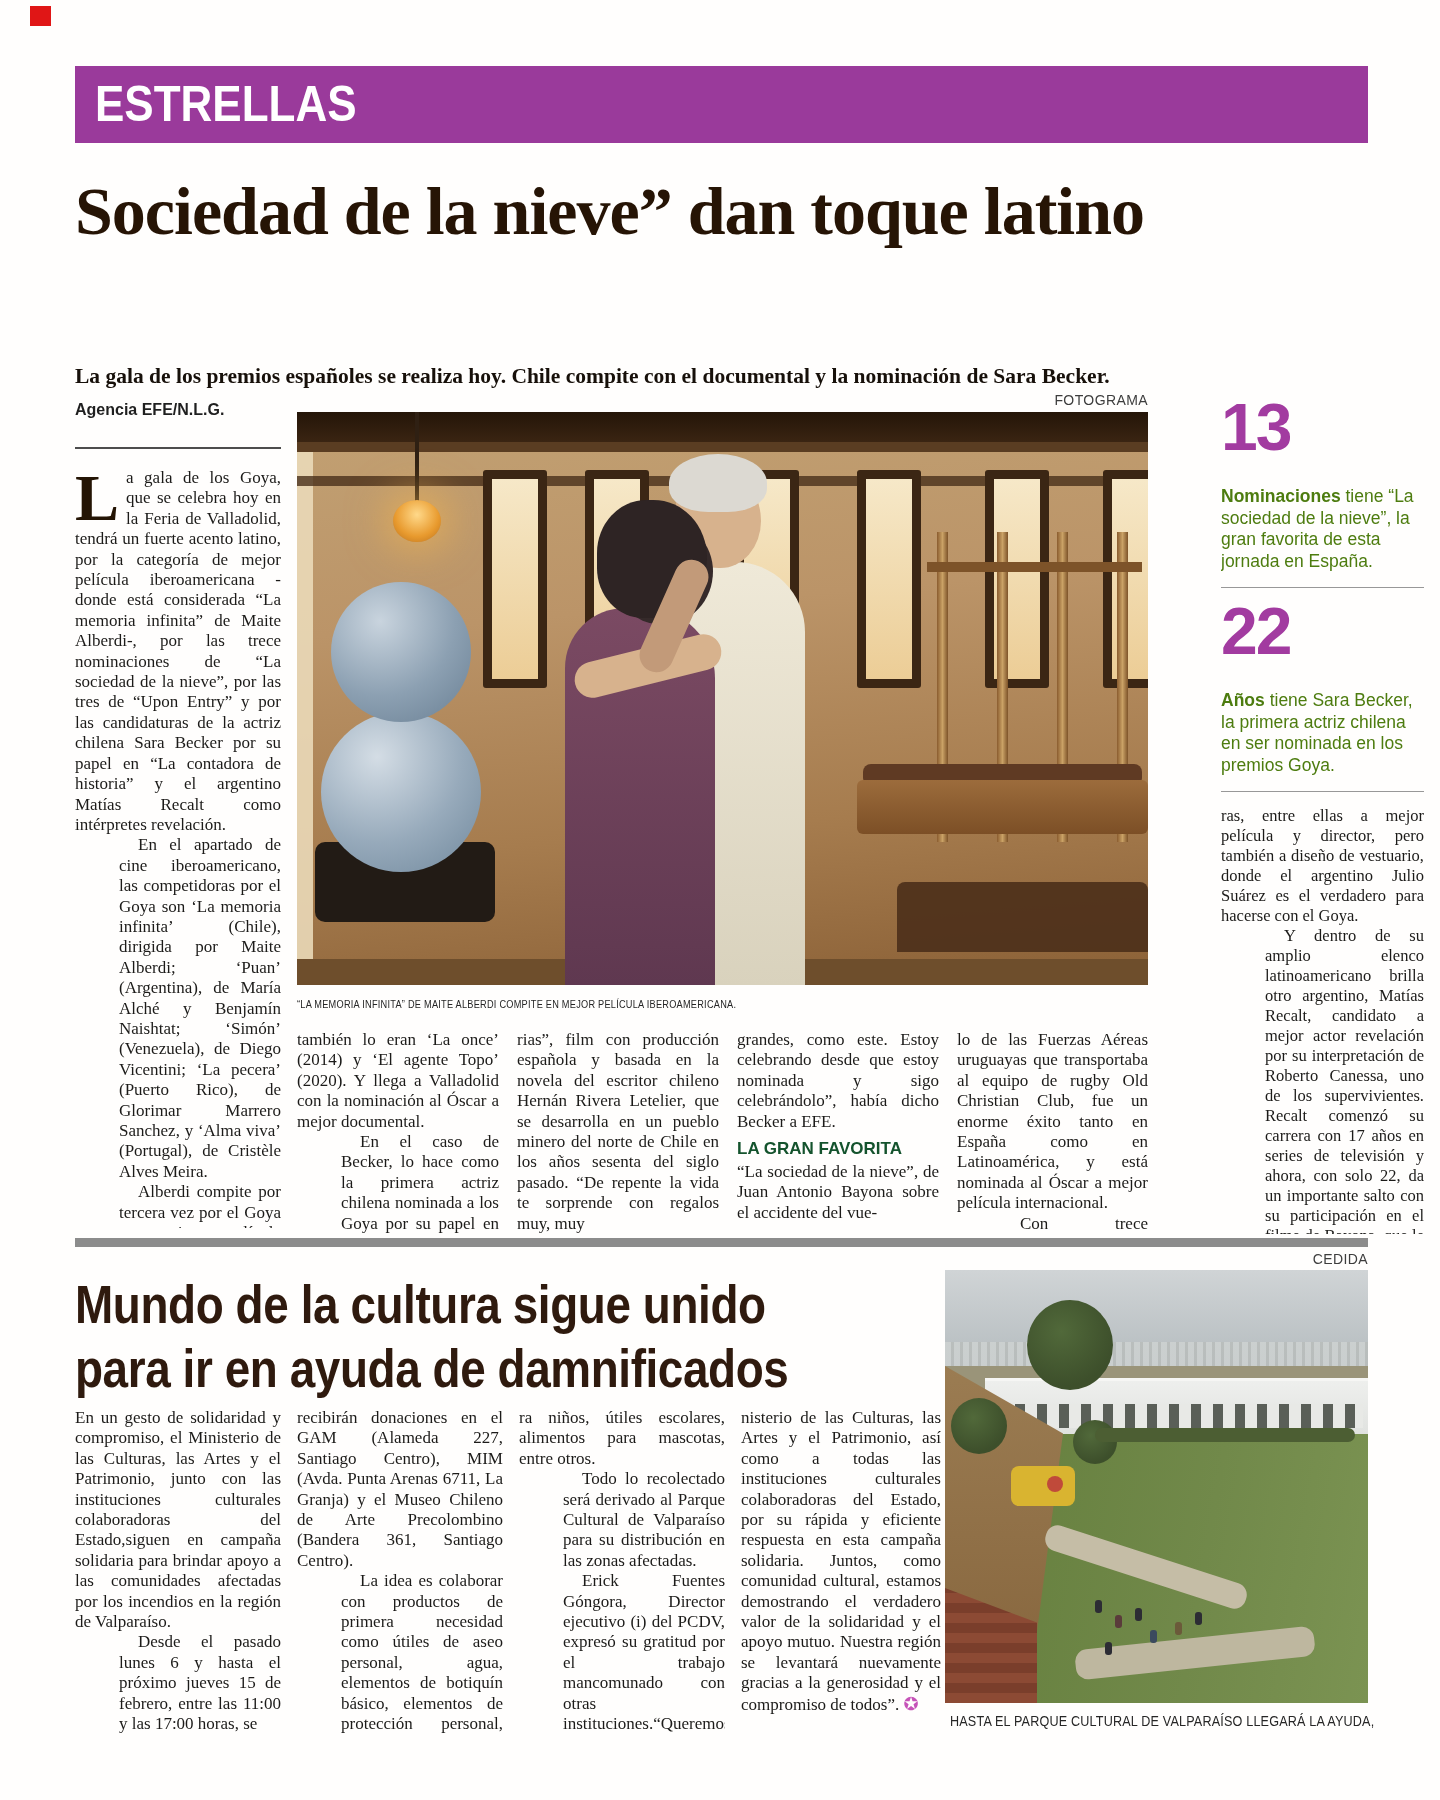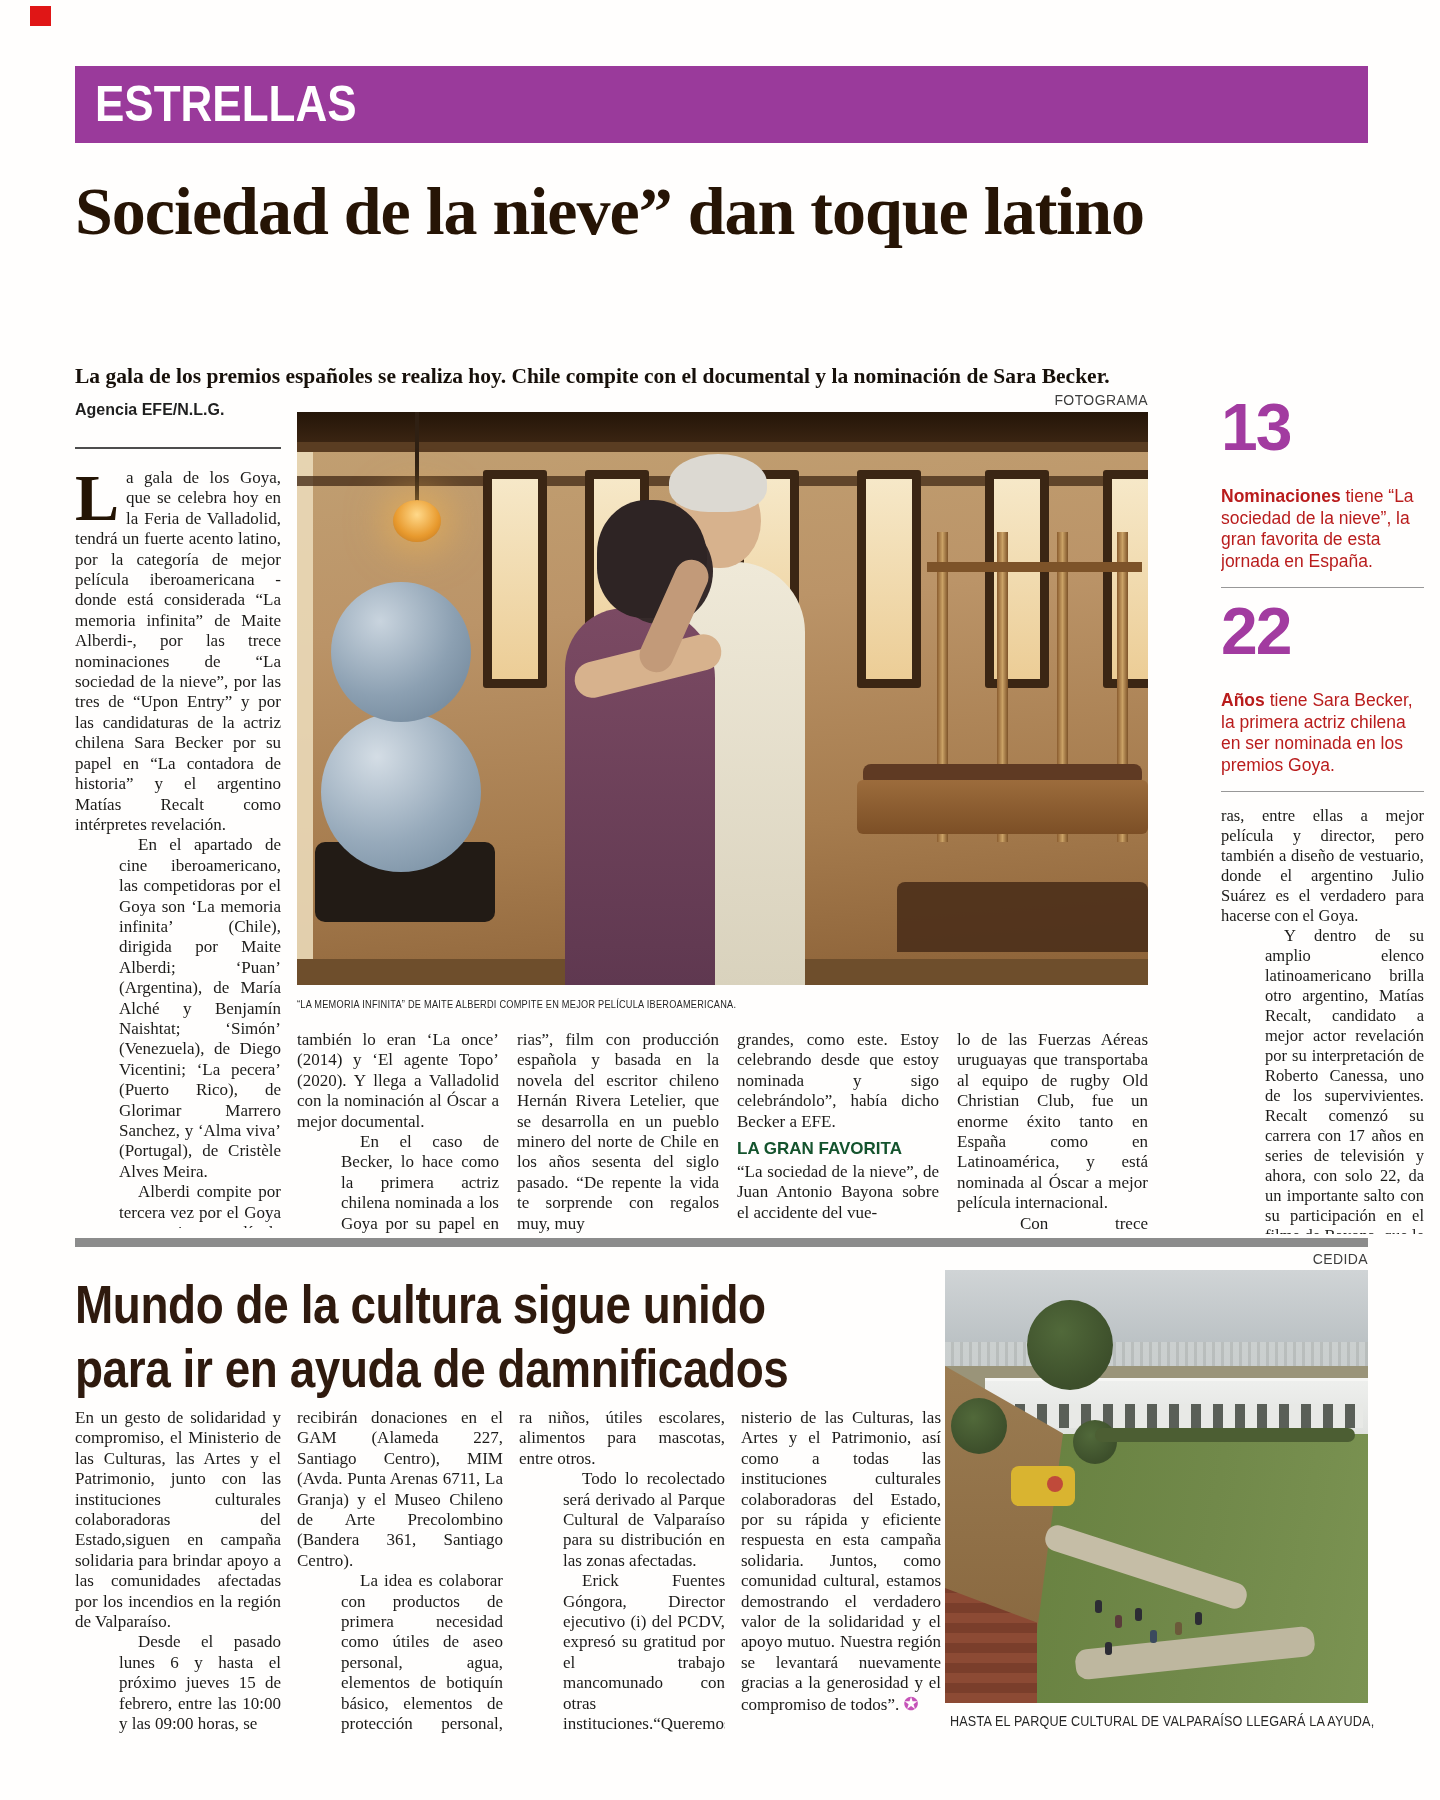--- a/index.html
+++ b/index.html
@@ -53,21 +53,21 @@
   .dropcap{float:left;font-weight:900;font-size:66px;line-height:54px;color:#241404;
        margin:3px 7px 0 0;}
   .gran-favorita{margin:6px 0 3px;font-family:"Liberation Sans","DejaVu Sans",sans-serif;
        font-weight:bold;font-size:17px;line-height:21px;color:#14532d;}
   .endmark{color:#c653b8;font-size:18px;}
 
   .sidebar{left:1221px;top:398px;width:203px;height:836px;overflow:hidden;}
   .stat-number{font-family:"Liberation Sans","DejaVu Sans",sans-serif;font-weight:bold;
        font-size:66px;line-height:58px;color:#a23ba0;letter-spacing:-2px;margin-bottom:30px;}
   .stat-text{margin:0;font-family:"Liberation Sans","DejaVu Sans",sans-serif;
-       font-size:17.5px;line-height:21.5px;color:#b91c1c;text-align:left;}
+       font-size:17.5px;line-height:21.5px;color:#4d7c0f;text-align:left;}
   .sidebar hr{border:0;border-top:1px solid #989898;margin:15px 0 14px;}
   .sidebar .body-p{font-size:16.5px;line-height:20px;}
 
   .divider{left:75px;top:1238px;width:1293px;height:9px;background:#8c8c8c;}
 
   .headline2{left:75px;top:1272px;width:880px;margin:0;
        font-family:"Liberation Sans","DejaVu Sans",sans-serif;font-weight:bold;
        font-size:54px;color:#2f1a0e;letter-spacing:-.5px;}
   .headline2 .hl-line{display:block;white-space:nowrap;line-height:64px;
        transform:scaleX(.85);transform-origin:left top;}
@@ -283,21 +283,21 @@
     <span class="p2-person pp6"></span>
     <span class="p2-person pp7"></span>
   </div>
 
   <div class="abs caption cap2">
     <span class="cond">HASTA EL PARQUE CULTURAL DE VALPARAÍSO LLEGARÁ LA AYUDA,</span>
   </div>
 
   <div class="abs col c21">
     <p class="body-p">En un gesto de solidaridad y compromiso, el Ministerio de las Culturas, las Artes y el Patrimonio, junto con las instituciones culturales colaboradoras del Estado,siguen en campaña solidaria para brindar apoyo a las comunidades afectadas por los incendios en la región de Valparaíso.</p>
-    <p class="body-p indent">Desde el pasado lunes 6 y hasta el próximo jueves 15 de febrero, entre las 10:00 y las 09:00 horas, se</p>
+    <p class="body-p indent">Desde el pasado lunes 6 y hasta el próximo jueves 15 de febrero, entre las 11:00 y las 17:00 horas, se</p>
   </div>
 
   <div class="abs col c22">
     <p class="body-p">recibirán donaciones en el GAM (Alameda 227, Santiago Centro), MIM (Avda. Punta Arenas 6711, La Granja) y el Museo Chileno de Arte Precolombino (Bandera 361, Santiago Centro).</p>
     <p class="body-p indent">La idea es colaborar con productos de primera necesidad como útiles de aseo personal, agua, elementos de botiquín básico, elementos de protección personal, papel higiénico, leche y alimentos pa-</p>
   </div>
 
   <div class="abs col c23">
     <p class="body-p">ra niños, útiles escolares, alimentos para mascotas, entre otros.</p>
     <p class="body-p indent">Todo lo recolectado será derivado al Parque Cultural de Valparaíso para su distribución en las zonas afectadas.</p>

